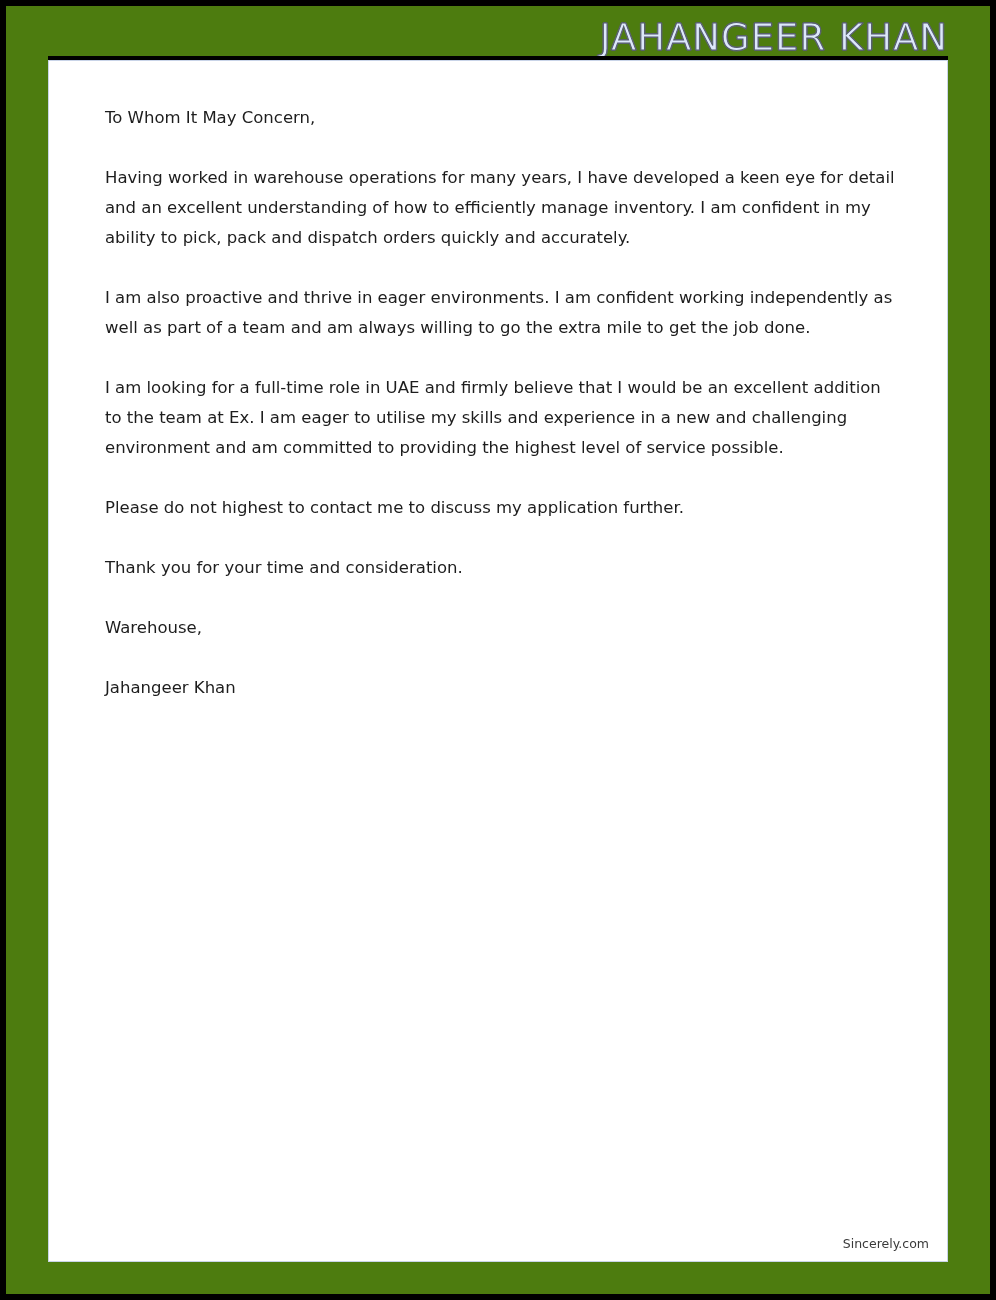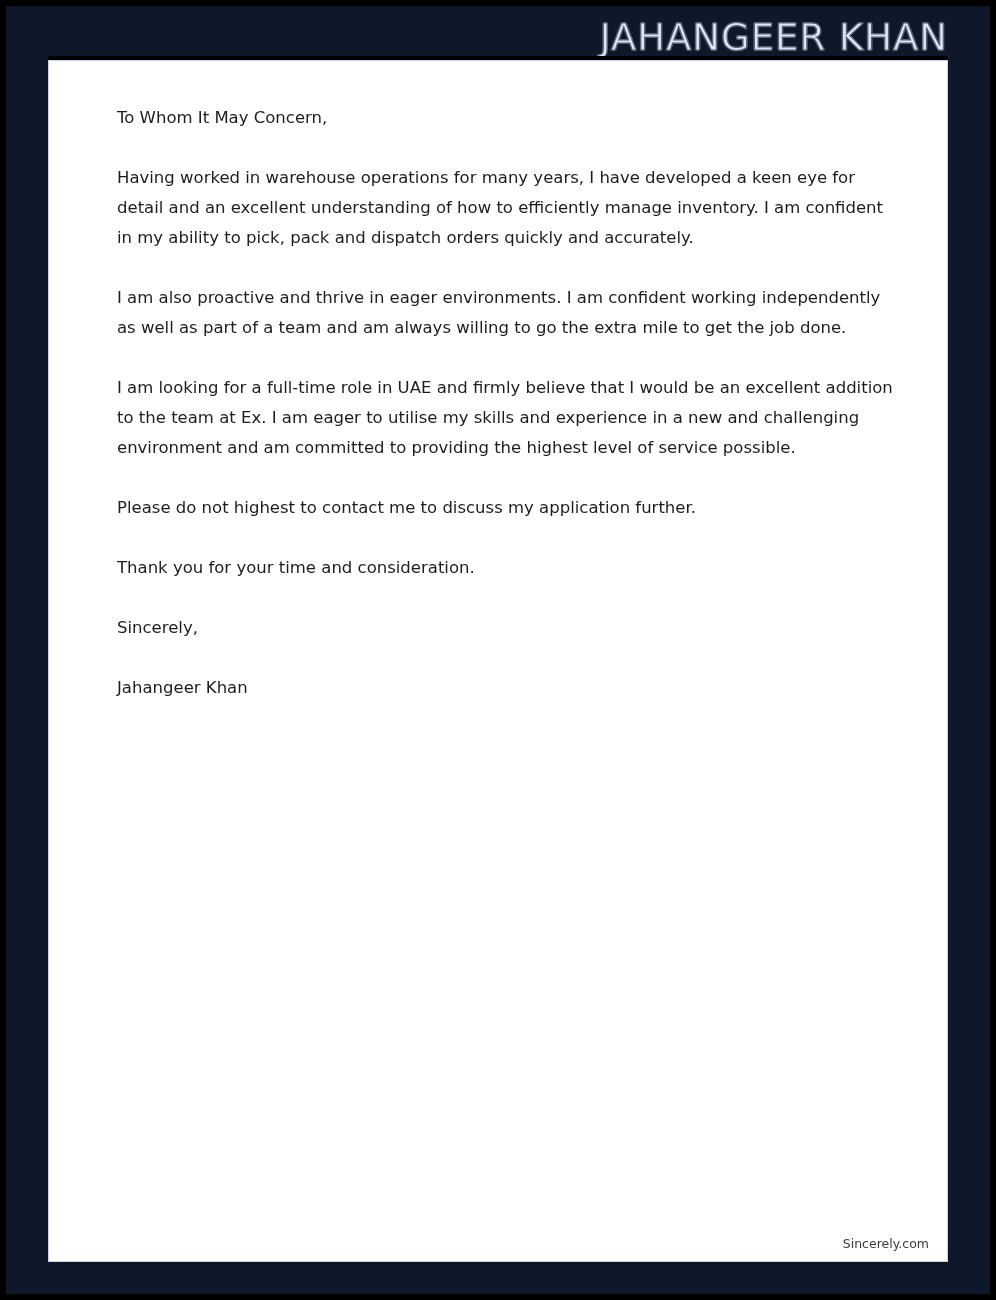--- a/index.html
+++ b/index.html
@@ -11,21 +11,21 @@
     height: 1300px;
     background: #000000;
     font-family: "DejaVu Sans", sans-serif;
   }
   .page {
     position: absolute;
     left: 6px;
     top: 6px;
     width: 984px;
     height: 1288px;
-    background: #0f172a;
+    background: #4d7c0f;
     box-sizing: border-box;
   }
   .header {
     position: absolute;
     left: 0;
     top: 0;
     width: 984px;
     height: 52px;
     display: flex;
     align-items: flex-start;
@@ -59,21 +59,20 @@
     left: 42px;
     top: 54px;
     width: 900px;
     height: 1202px;
     background: #ffffff;
     box-sizing: border-box;
     border: 1px solid #c9d4e8;
   }
   .letter-body {
     padding: 42px 52px 0 56px;
-    margin-left: 12px;
   }
   .para {
     font-family: "DejaVu Sans", sans-serif;
     font-size: 16.5px;
     line-height: 30px;
     color: #1d1d1d;
     margin: 0 0 30px 0;
     max-width: 792px;
   }
   .signature-name {
@@ -119,21 +118,21 @@
       <p class="para">Having worked in warehouse operations for many years, I have developed a keen eye for detail and an excellent understanding of how to efficiently manage inventory. I am confident in my ability to pick, pack and dispatch orders quickly and accurately.</p>
 
       <p class="para">I am also proactive and thrive in eager environments. I am confident working independently as well as part of a team and am always willing to go the extra mile to get the job done.</p>
 
       <p class="para">I am looking for a full-time role in UAE and firmly believe that I would be an excellent addition to the team at Ex. I am eager to utilise my skills and experience in a new and challenging environment and am committed to providing the highest level of service possible.</p>
 
       <p class="para">Please do not highest to contact me to discuss my application further.</p>
 
       <p class="para">Thank you for your time and consideration.</p>
 
-      <p class="para">Sincerely,</p>
+      <p class="para">Warehouse,</p>
 
       <p class="signature-name">Jahangeer Khan</p>
 
 
     </div>
 
     <div class="footer-brand">Sincerely.com</div>
   </div>
 
 </div>

